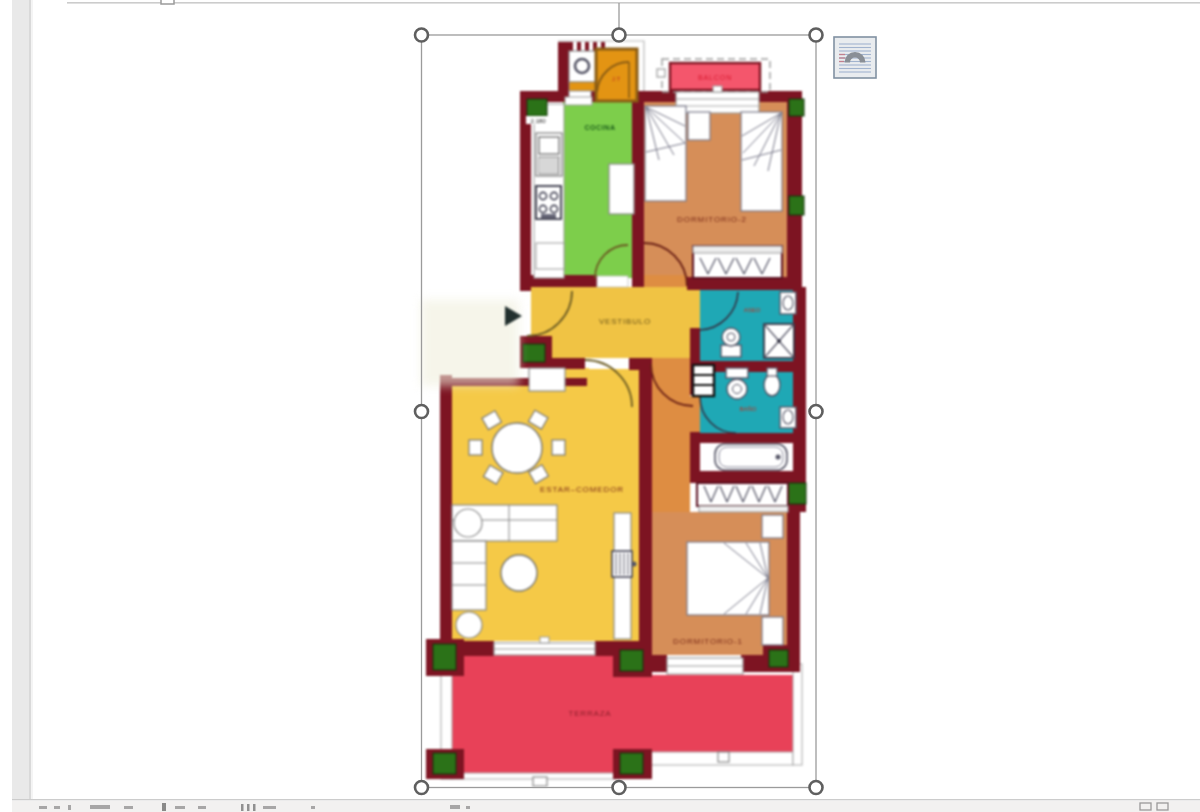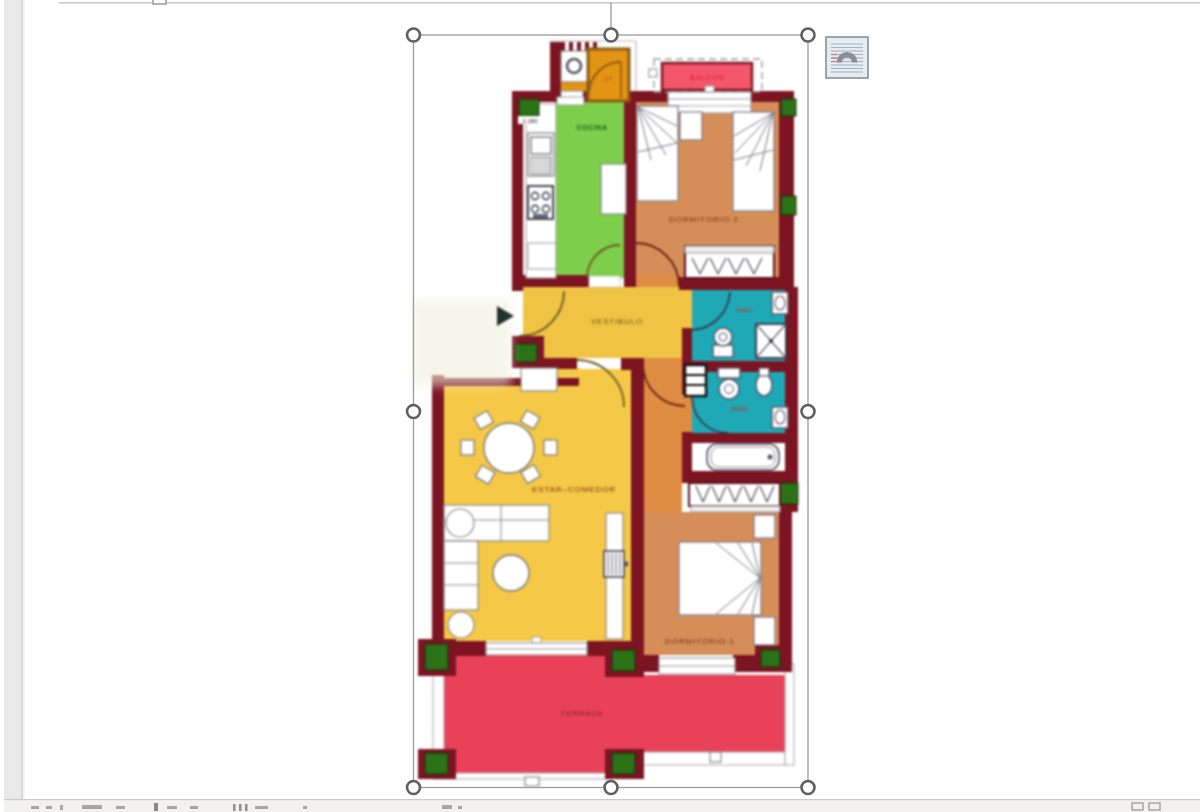--- a/index.html
+++ b/index.html
@@ -1,17 +1,17 @@
 <!DOCTYPE html>
 <html><head>
 <meta charset="utf-8">
 <style>
   html,body{margin:0;padding:0;width:1200px;height:812px;background:#ffffff;overflow:hidden;}
   *{font-family:"Liberation Sans", sans-serif;}
-  #stage{position:absolute;top:0;left:4px;width:1108px;height:812px;}
+  #stage{position:absolute;top:0;left:12px;width:1108px;height:812px;}
   svg{position:absolute;top:0;left:0;}
   .blurall{filter: blur(0.9px);}
 </style>
 </head>
 <body>
 <div id="stage">
 <svg width="1200" height="812" viewBox="0 0 1200 812">
 
   <g id="chrome">
     <rect x="0" y="0" width="17" height="800" fill="#e9e9e9"></rect>

